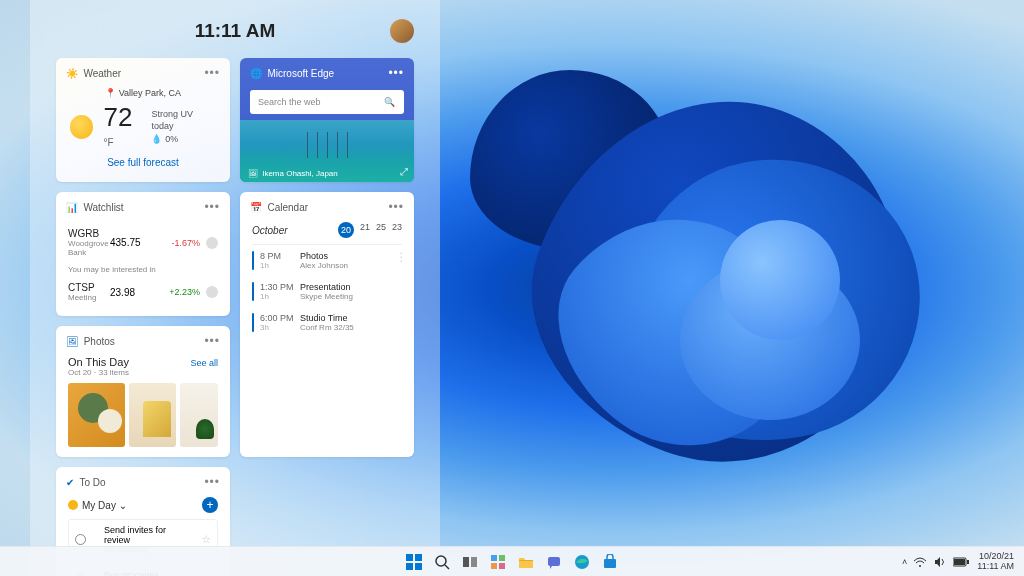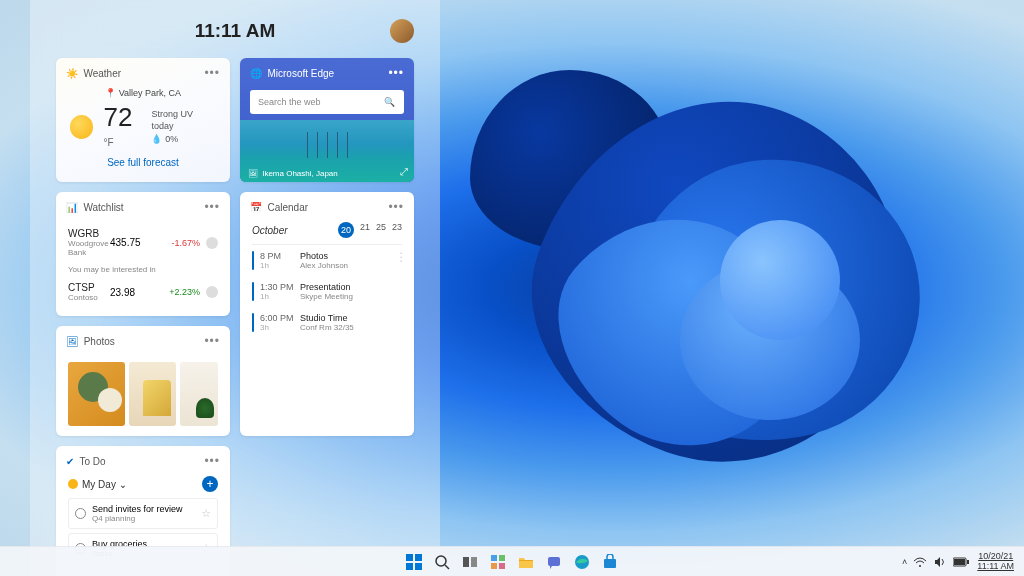--- a/index.html
+++ b/index.html
@@ -91,33 +91,33 @@
 .ph2::after { content: ''; position: absolute; left: 14px; top: 18px; width: 28px; height: 36px; background: linear-gradient(135deg, #f2d56a, #d4a838); border-radius: 4px 4px 0 0; }
 .ph3 { flex: 0.8; background: linear-gradient(180deg, #f6f2ea, #ece4d4); position: relative; }
 .ph3::after { content: ''; position: absolute; left: 16px; top: 36px; width: 18px; height: 20px; background: radial-gradient(circle, #2a6a2a, #1a4a1a); border-radius: 50% 50% 4px 4px; }
 
 
 .todo-body { padding: 0 12px 10px; }
 .todo-top { display: flex; align-items: center; margin-bottom: 6px; }
 .todo-top .sun { width: 10px; height: 10px; border-radius: 50%; background: #f9b418; margin-right: 4px; }
 .todo-myday { font-size: 10px; color: #333; flex: 1; }
 .todo-add { width: 16px; height: 16px; border-radius: 50%; background: #0067c0; color: #fff; display: flex; align-items: center; justify-content: center; font-size: 12px; cursor: pointer; }
-.todo-item { display: flex; align-items: center; border: 1px solid #eee; border-radius: 3px; padding: 5px 6px; margin-bottom: 4px; font-size: 9px; }
+.todo-item { display: flex; align-items: center; border: 1px solid #eee; border-radius: 3px; padding: 5px 6px; margin-bottom: 4px; font-size: 9px; gap: 12px; }
 .todo-circle { width: 11px; height: 11px; border: 1px solid #888; border-radius: 50%; margin-right: 6px; }
 .todo-text { flex: 1; }
 .todo-text .sub { font-size: 8px; color: #888; }
 .todo-star { color: #ccc; font-size: 11px; }
 
 
 .taskbar { position: absolute; bottom: 0; left: 0; right: 0; height: 30px; background: rgba(242,245,250,0.94); display: flex; align-items: center; border-top: 1px solid rgba(0,0,0,0.05); }
 .taskbar-center { position: absolute; left: 50%; transform: translateX(-50%); display: flex; gap: 4px; }
 .tb-icon { width: 24px; height: 24px; display: flex; align-items: center; justify-content: center; border-radius: 3px; cursor: pointer; }
 .taskbar-right { margin-left: auto; display: flex; align-items: center; gap: 8px; padding-right: 10px; font-size: 9px; color: #333; }
 .tray-icons { display: flex; gap: 6px; align-items: center; }
-.datetime { text-align: center; line-height: 1.1; text-decoration: underline; }
+.datetime { text-align: right; line-height: 1.1; }
 
 svg { display: block; }
 </style>
 </head>
 <body>
 
 <div class="wallpaper">
   <div class="bloom">
     <div class="bloom-petal bp6"></div>
     <div class="bloom-petal bp1"></div>
@@ -191,21 +191,21 @@
               <div class="co">Woodgrove Bank</div>
             </div>
           <div class="stock-price">435.75</div>
           <div class="stock-change down">-1.67%</div>
           <div class="stock-dot"></div>
         </div>
         <div class="stock-note">You may be interested in</div>
         <div class="stock-row">
           <div class="stock-name">
               <div class="sym">CTSP</div>
-              <div class="co">Contoso</div>
+              <div class="co">Meeting</div>
             </div>
           <div class="stock-price">23.98</div>
           <div class="stock-change up">+2.23%</div>
           <div class="stock-dot"></div>
         </div>
       </div>
     </div>
 
     <div class="card" style="grid-row: span 2;">
       <div class="card-header">
@@ -266,20 +266,27 @@
 
     <div class="card">
       <div class="card-header">
         <div class="title">
             <span style="color:#0067c0">🖼</span>
             <span>Photos</span>
           </div>
         <span class="more-dots">•••</span>
       </div>
       <div class="photos-body">
+        <div class="photos-top">
+          <div>
+            <div class="photos-heading">On This Day</div>
+            <div class="photos-meta">Oct 20 · 33 items</div>
+          </div>
+          <div class="photos-seeall">See all</div>
+        </div>
         <div class="photos-strip">
           <div class="photo ph1"></div>
           <div class="photo ph2"></div>
           <div class="photo ph3"></div>
         </div>
       </div>
     </div>
 
     <div class="card">
       <div class="card-header">

